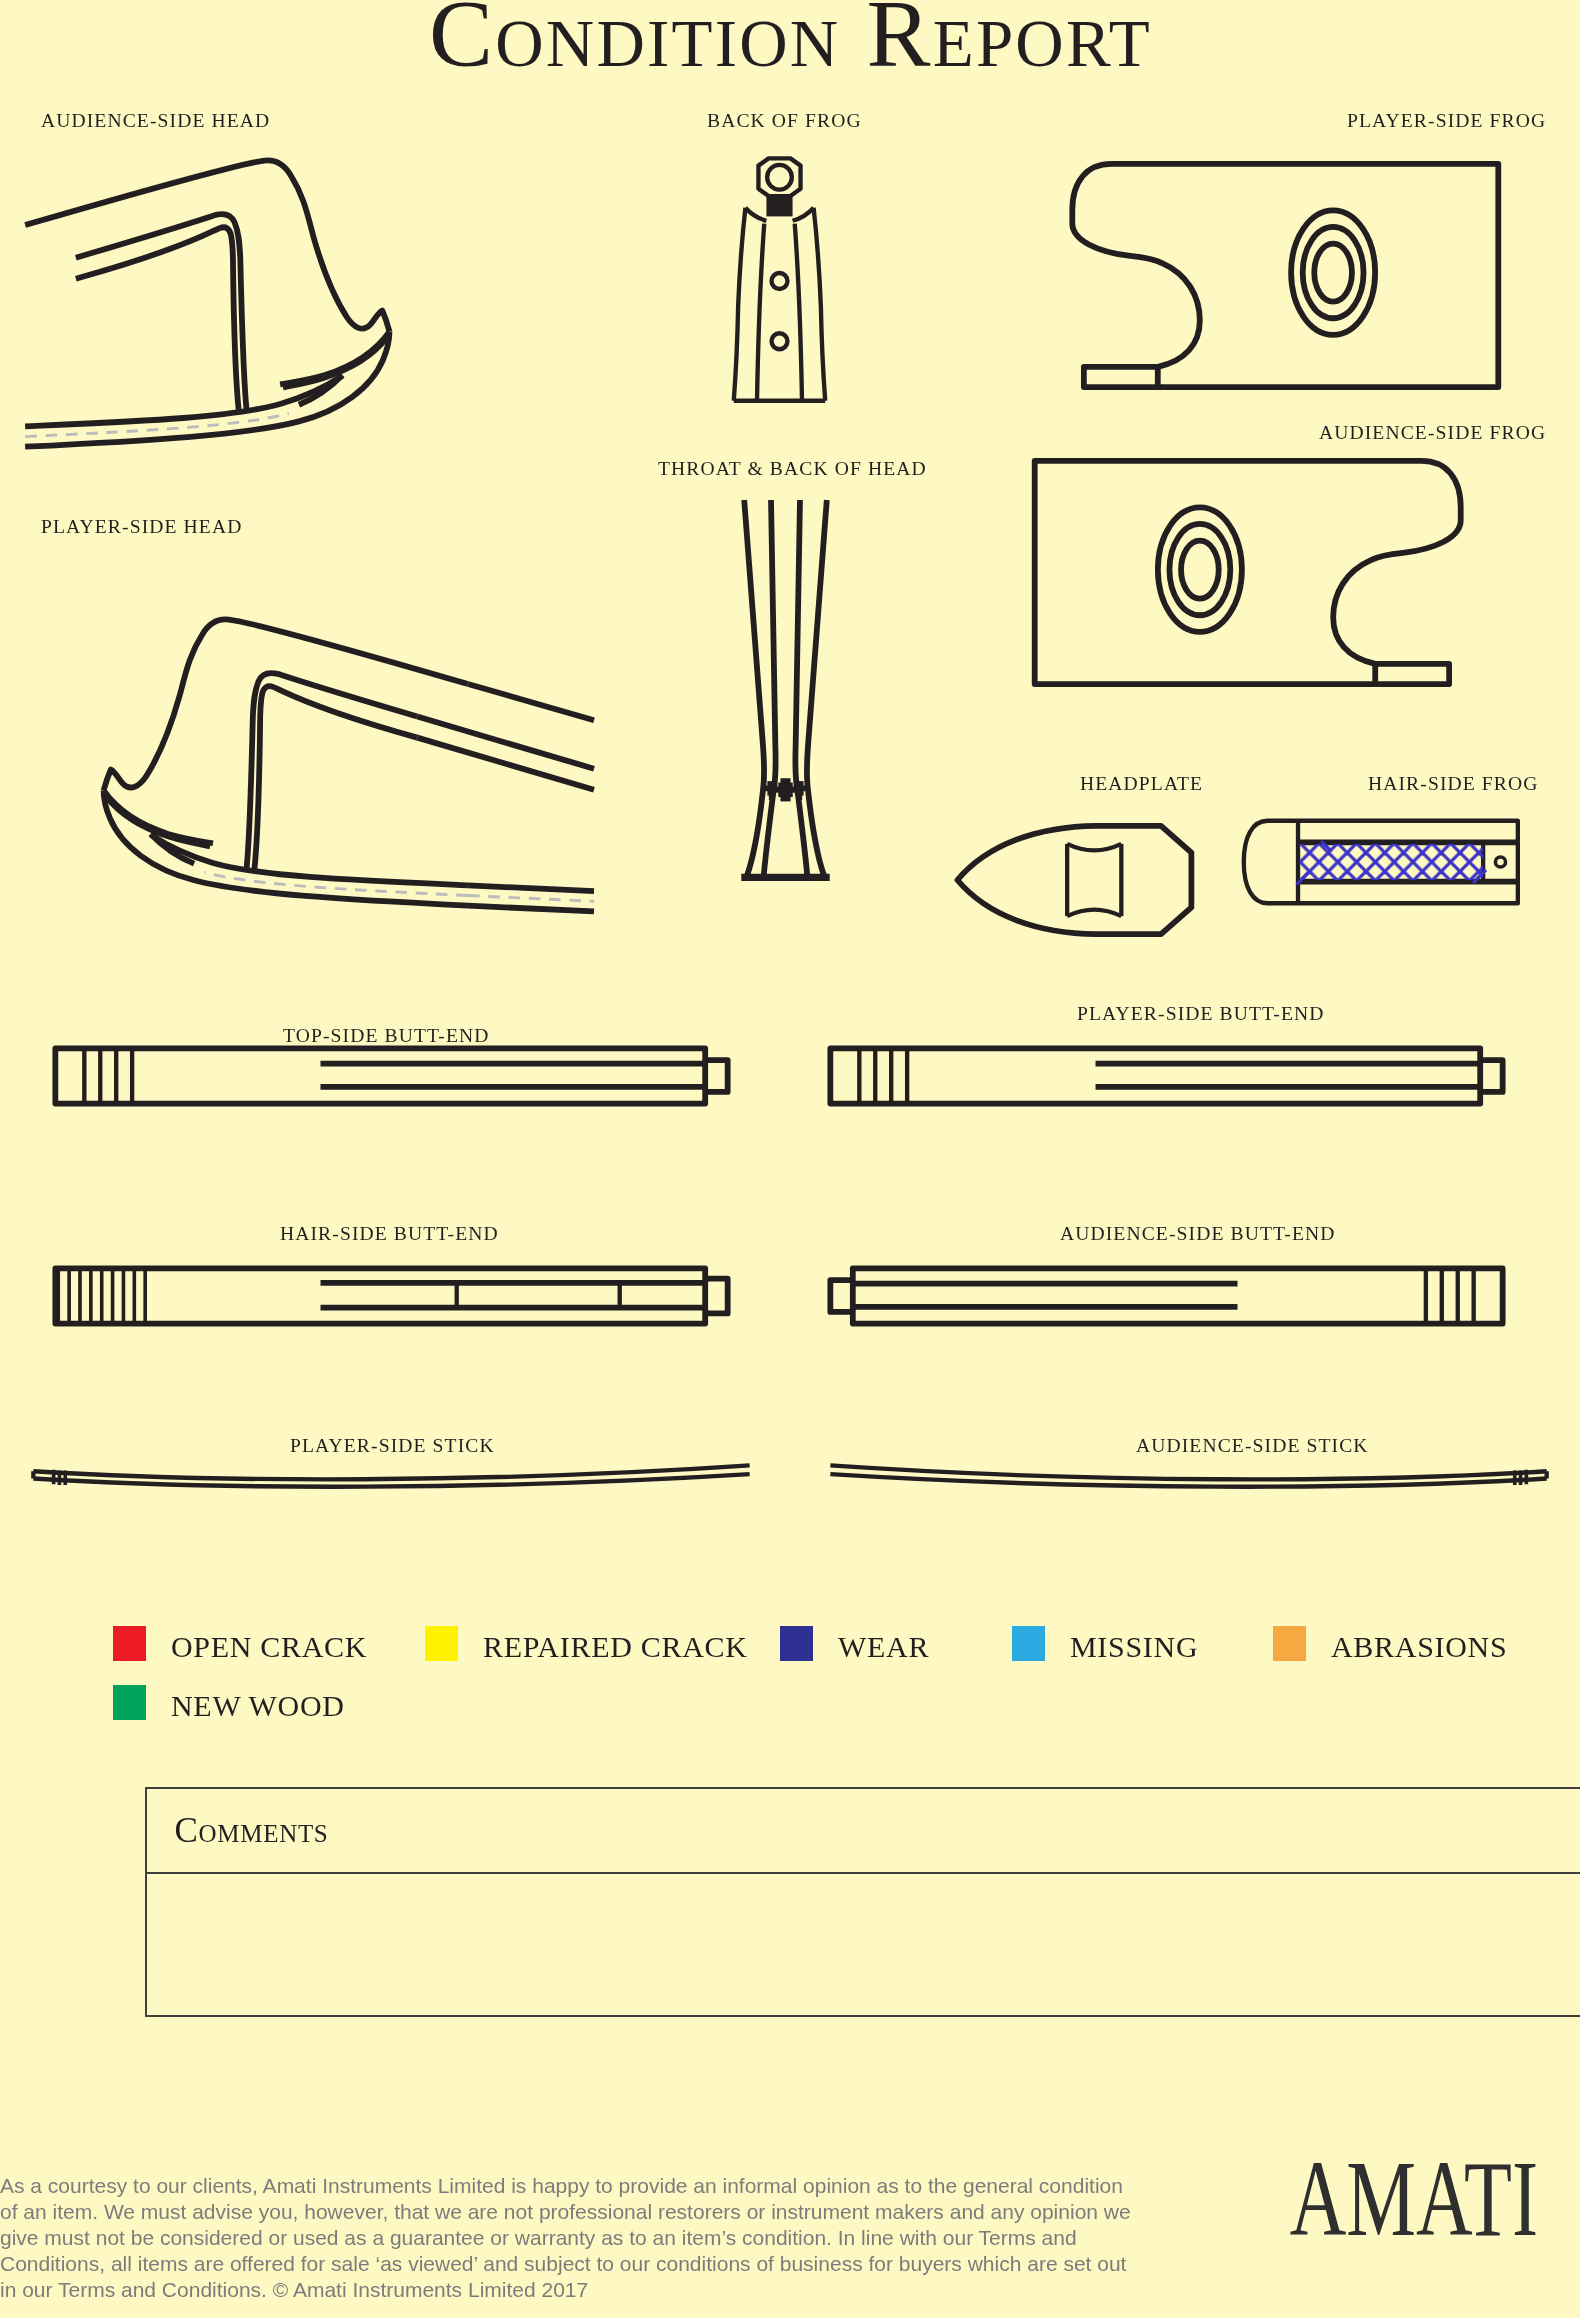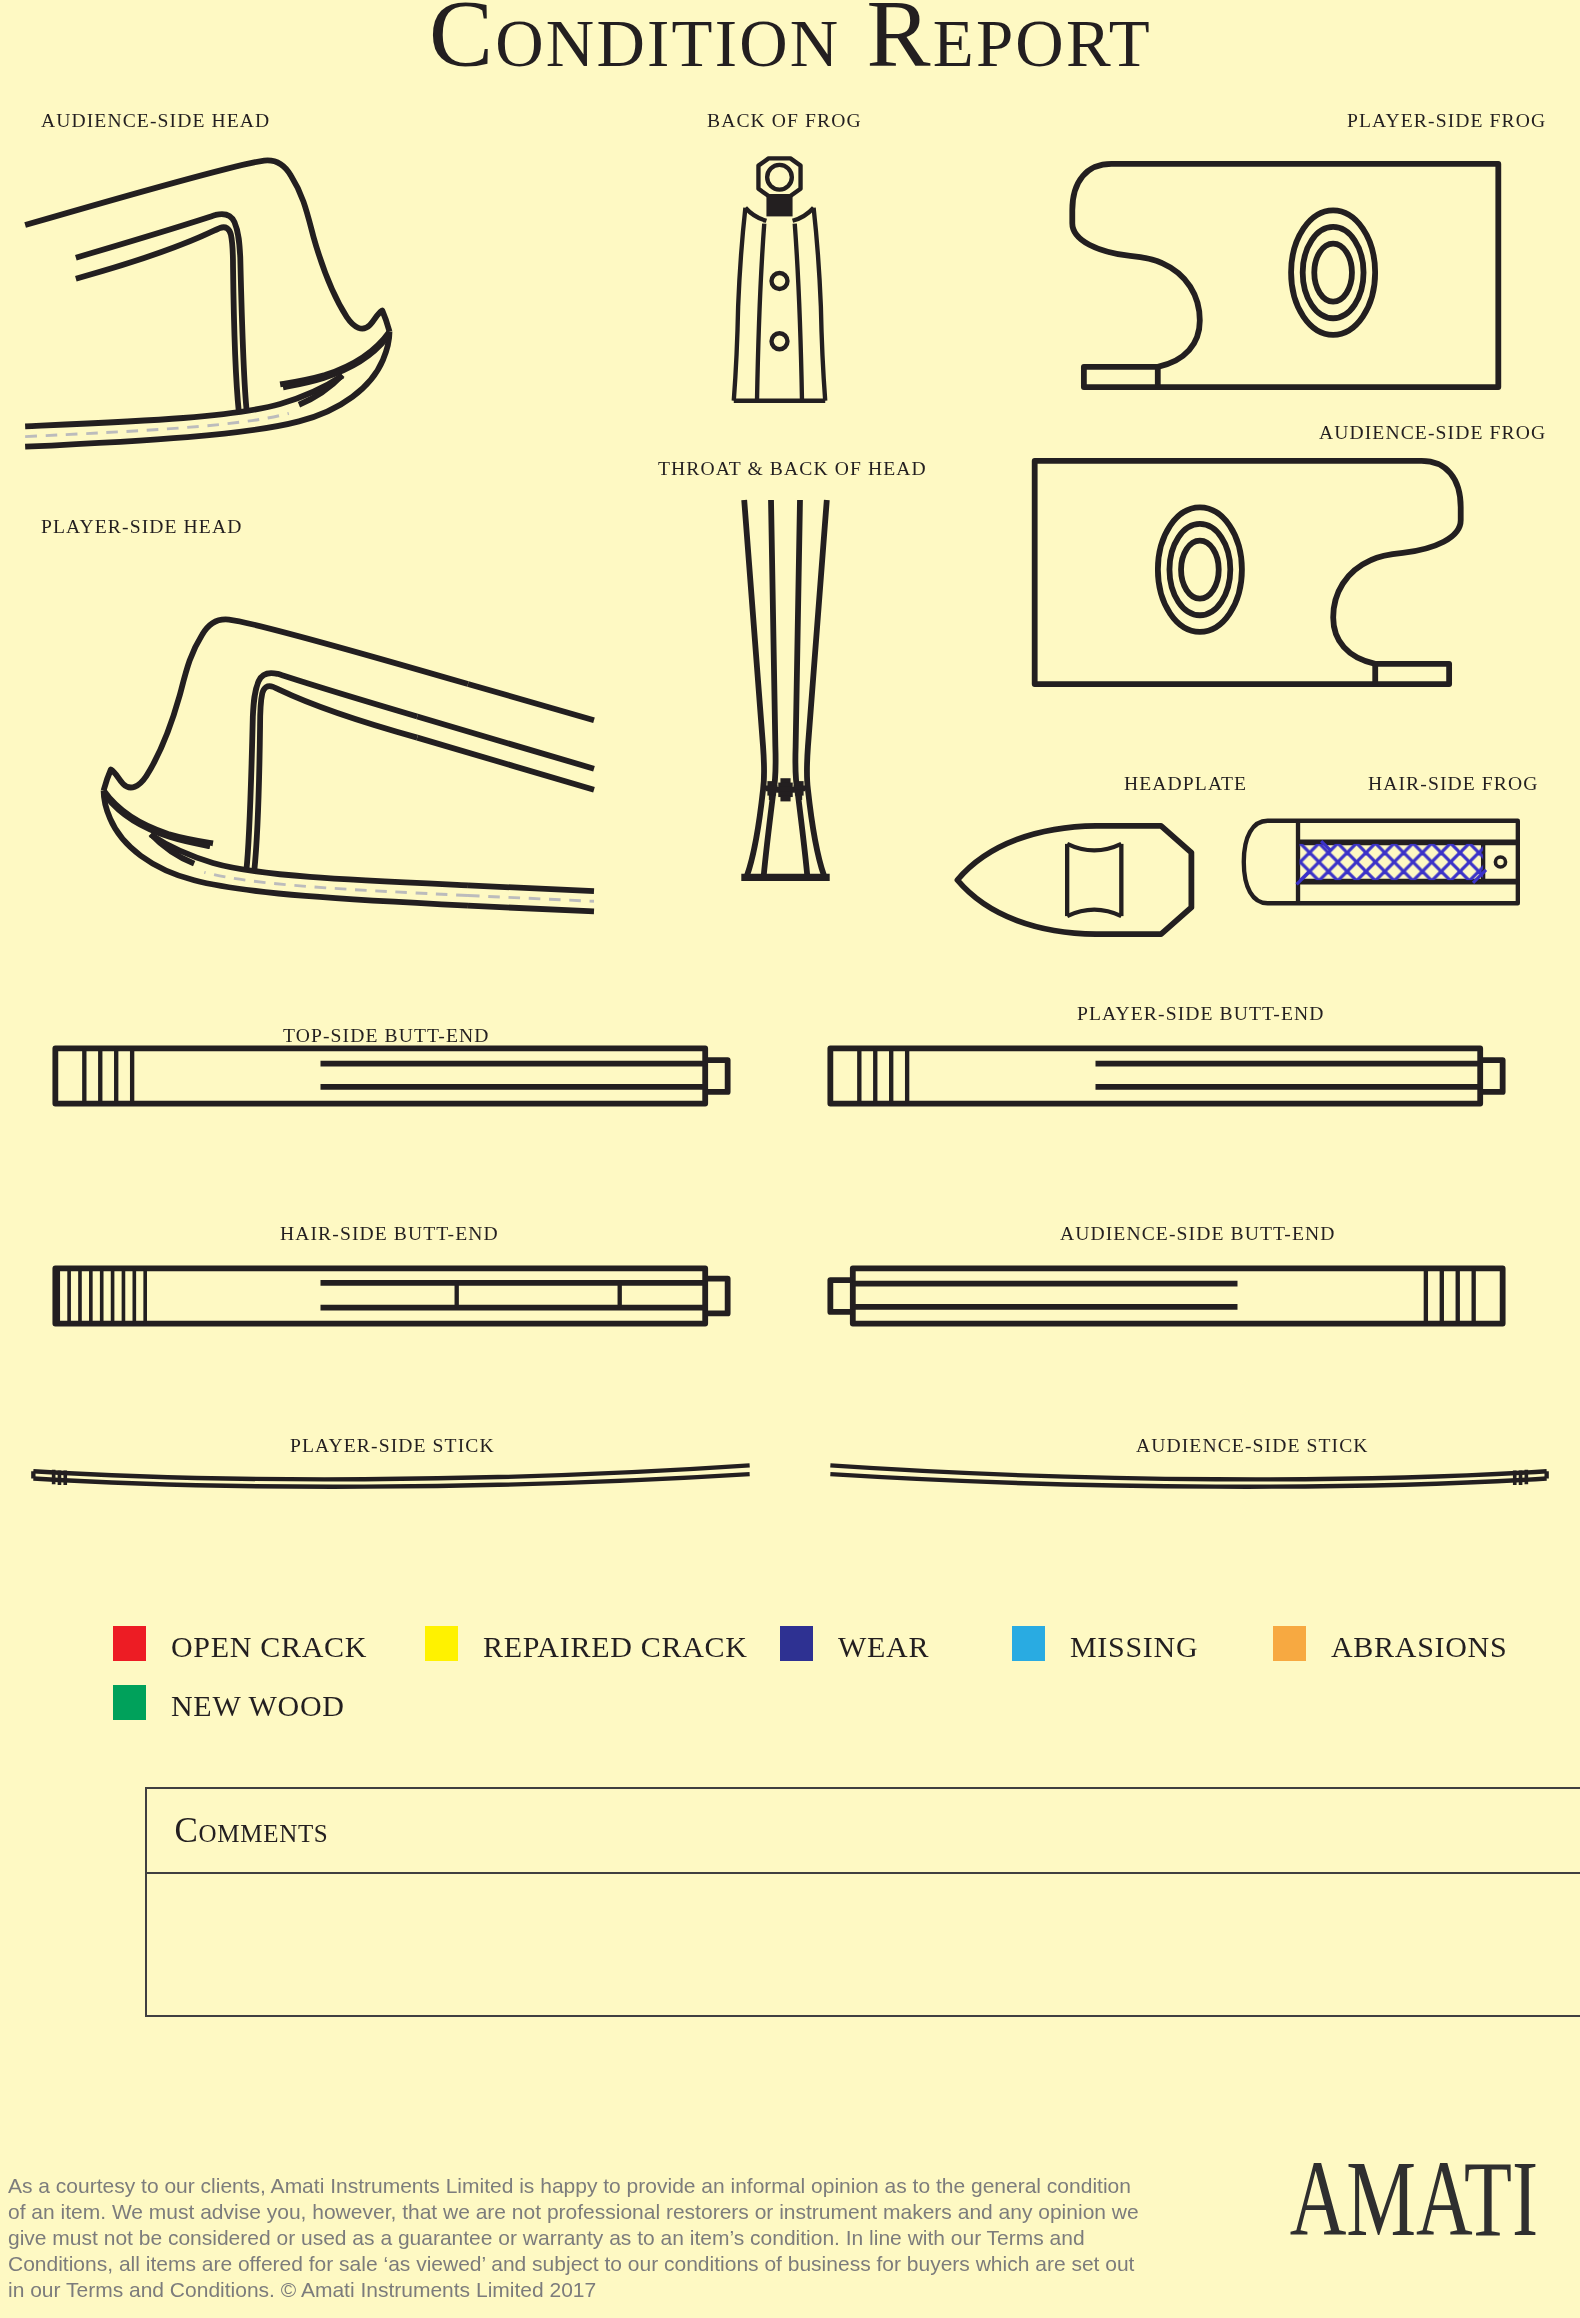--- a/index.html
+++ b/index.html
@@ -20,41 +20,41 @@
   svg .annot-fill{fill:url(#xh);stroke:none;}
   .legend-item{position:absolute;height:35px;}
   .swatch{position:absolute;left:0;top:0;width:33px;height:35px;display:inline-block;}
   .legend-label{position:absolute;left:58px;top:4.3px;font-size:30px;letter-spacing:0.7px;
                 white-space:nowrap;color:var(--ink);}
   .comments-box{position:absolute;left:145px;top:1787px;width:1450px;height:230px;
                 border:2.2px solid #404040;box-sizing:border-box;}
   .comments-header{height:83px;border-bottom:2.2px solid #404040;display:flex;align-items:center;
                    padding-left:27.5px;font-size:35px;font-variant:small-caps;letter-spacing:0.7px;}
   .comments-body{height:144px;}
-  .disclaimer{position:absolute;left:8px;top:2173px;width:1131px;
+  .disclaimer{position:absolute;left:0;top:2173px;width:1131px;
               font-family:"Liberation Sans",sans-serif;font-size:21px;line-height:26px;
               color:var(--footer-text,#7c7c7c);}
   .brand{position:absolute;right:43px;top:2144px;font-size:109px;line-height:1;
          color:#2f2f2f;letter-spacing:0px;transform:scaleX(0.72);transform-origin:100% 0;
          font-family:"Liberation Serif",serif;}
 </style>
 </head>
 <body>
 
 <div class="page">
 
   <div class="title">Condition Report</div>
 
   <div class="lbl" style="left:41px;top:110px;">AUDIENCE-SIDE HEAD</div>
   <div class="lbl" style="left:707px;top:110px;">BACK OF FROG</div>
   <div class="lbl" style="left:1347px;top:110px;">PLAYER-SIDE FROG</div>
   <div class="lbl" style="left:41px;top:516px;">PLAYER-SIDE HEAD</div>
   <div class="lbl" style="left:658px;top:458px;">THROAT &amp; BACK OF HEAD</div>
   <div class="lbl" style="left:1319px;top:422px;">AUDIENCE-SIDE FROG</div>
-  <div class="lbl" style="left:1080px;top:773px;margin-left:44px;">HEADPLATE</div>
+  <div class="lbl" style="left:1080px;top:773px;">HEADPLATE</div>
   <div class="lbl" style="left:1368px;top:773px;">HAIR-SIDE FROG</div>
   <div class="lbl" style="left:283px;top:1003px;margin-top:22px;">TOP-SIDE BUTT-END</div>
   <div class="lbl" style="left:1077px;top:1003px;">PLAYER-SIDE BUTT-END</div>
   <div class="lbl" style="left:280px;top:1223px;">HAIR-SIDE BUTT-END</div>
   <div class="lbl" style="left:1060px;top:1223px;">AUDIENCE-SIDE BUTT-END</div>
   <div class="lbl" style="left:290px;top:1435px;">PLAYER-SIDE STICK</div>
   <div class="lbl" style="left:1136px;top:1435px;">AUDIENCE-SIDE STICK</div>
 
   <svg style="left:14.5px;top:138px;" width="565" height="319" viewBox="0 0 780 440">
     <path d="M14,120 C200,66 318,34 344,31 C362,29 373,38 381,52 C398,79 403,102 412,136 C423,175 437,214 458,247 C468,262 480,268 490,258 C497,251 500,242 507,238 C511,247 514,256 517,267"></path>

